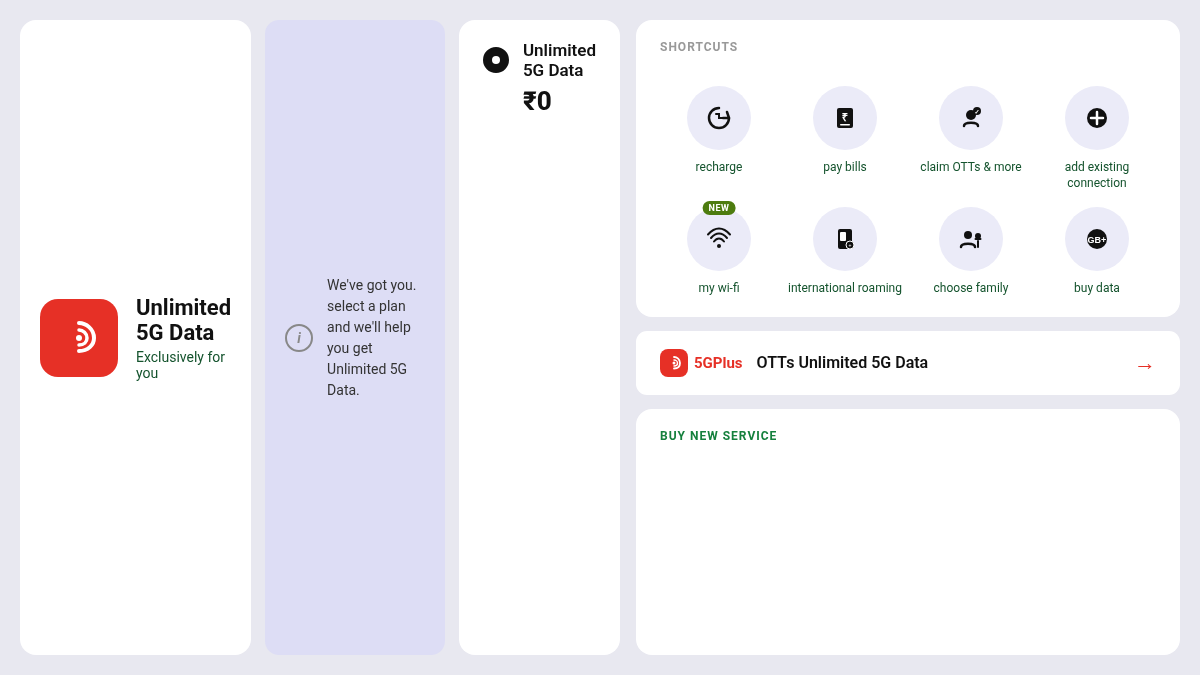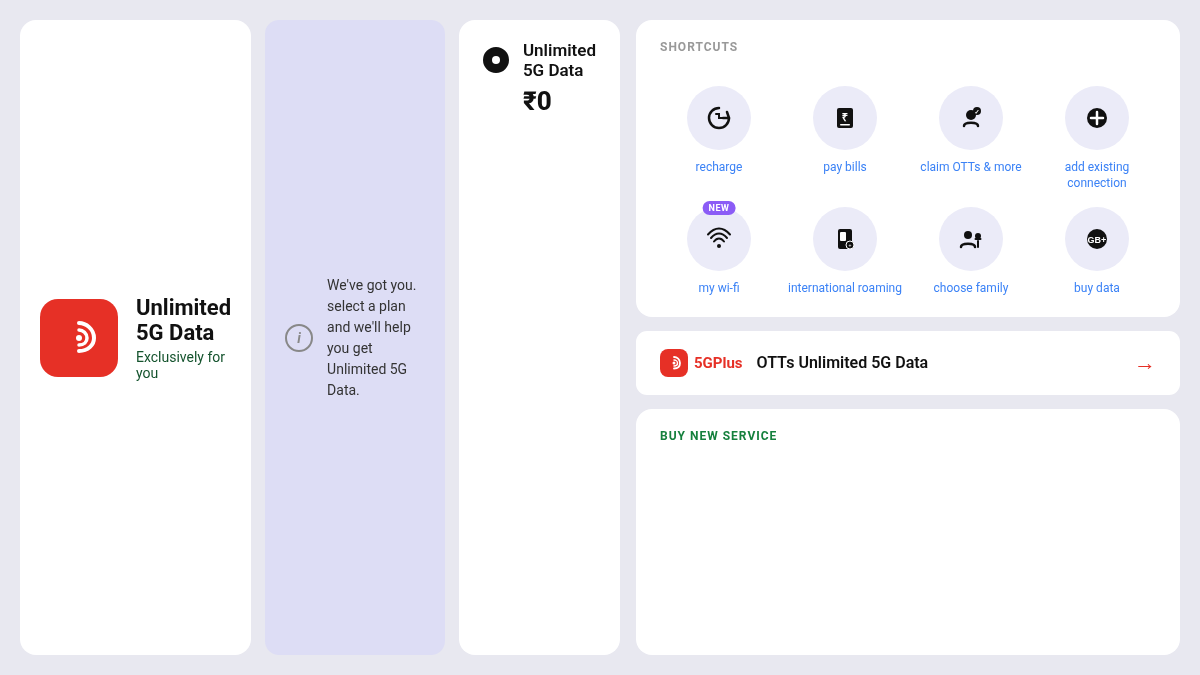--- a/index.html
+++ b/index.html
@@ -175,30 +175,30 @@
       align-items: center;
       justify-content: center;
       position: relative;
     }
     .shortcut-circle svg {
       width: 28px;
       height: 28px;
     }
     .shortcut-label {
       font-size: 12px;
-      color: #3b82f6;
+      color: #14532d;
       text-align: center;
       line-height: 1.3;
     }
     .new-badge {
       position: absolute;
       top: -6px;
       left: 50%;
       transform: translateX(-50%);
-      background: #8b5cf6;
+      background: #4d7c0f;
       color: white;
       font-size: 9px;
       font-weight: 700;
       padding: 2px 6px;
       border-radius: 8px;
       letter-spacing: 0.5px;
     }
 
     .claim-card {
       background: white;

